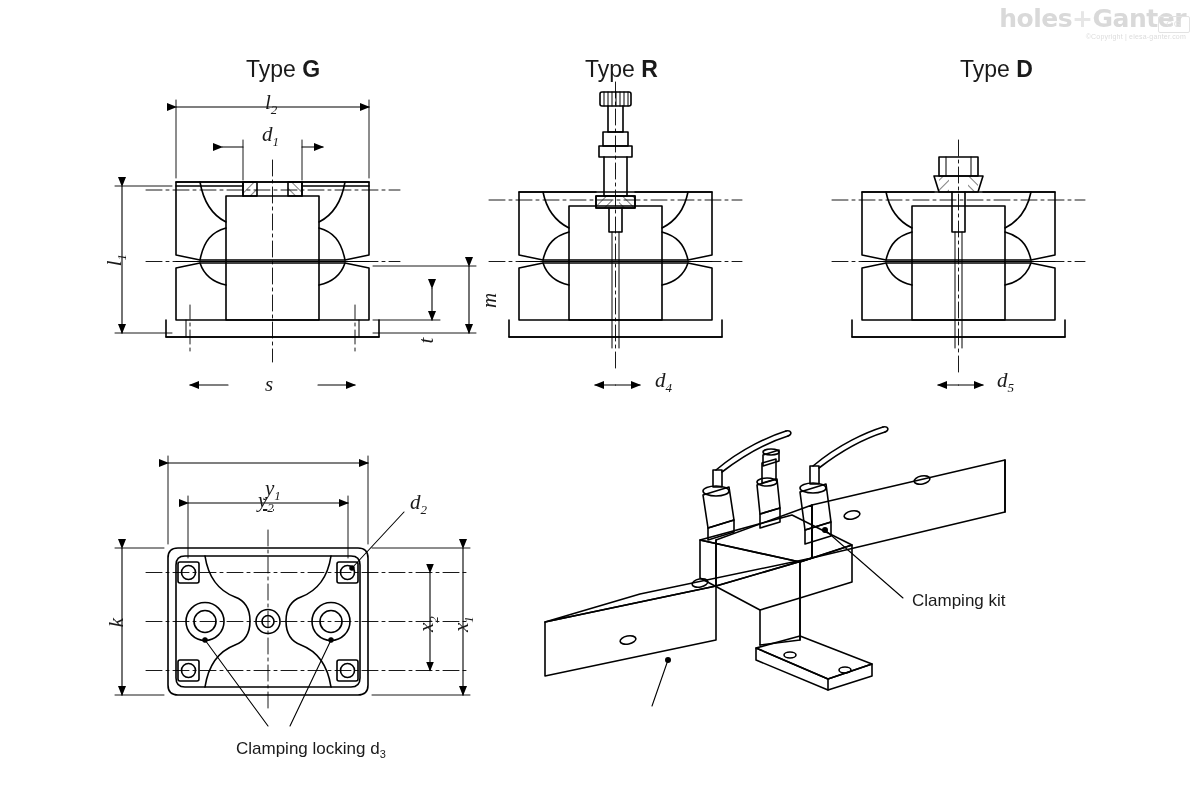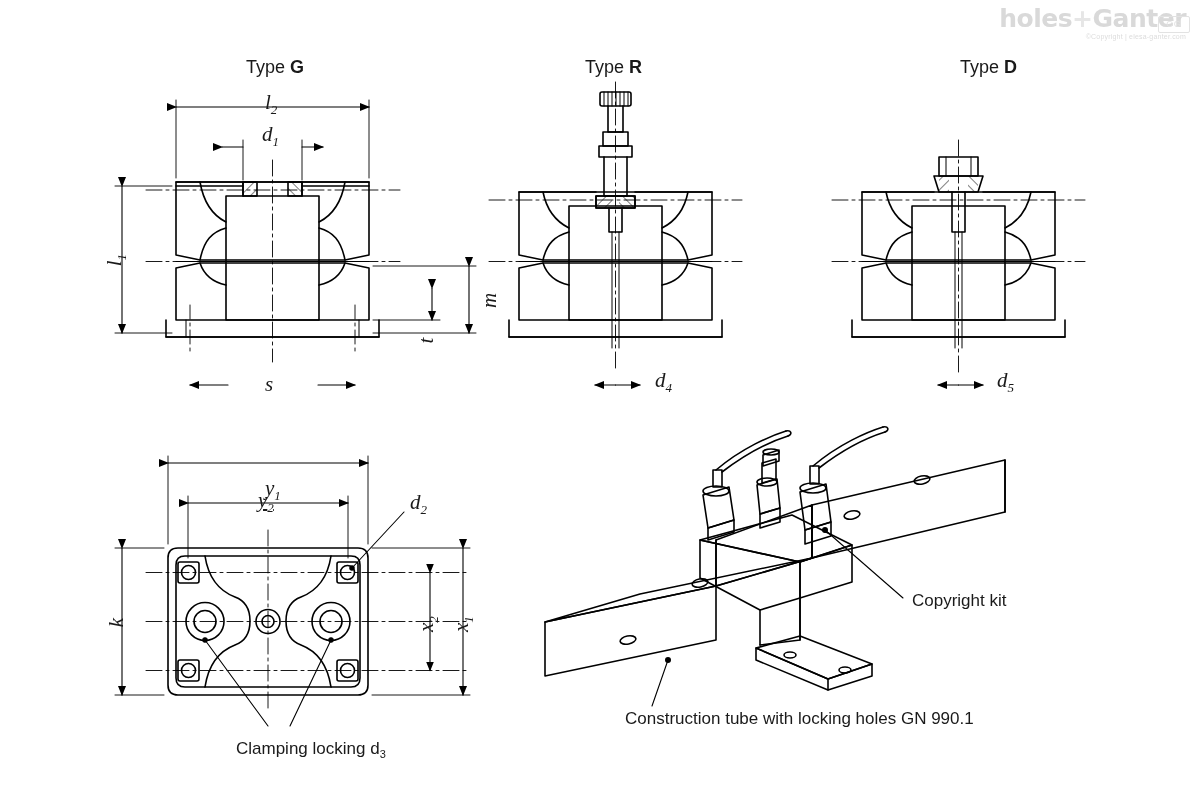--- a/index.html
+++ b/index.html
@@ -65,21 +65,21 @@
     letter-spacing: 1px;
     margin-top: 8px;
   }
   
   .lbl {
     position: absolute;
     white-space: nowrap;
     line-height: 1;
   }
   .title {
-    font-size: 18px;
+    font-size: 23px;
     font-weight: normal;
   }
   .title b { font-weight: bold; }
   .dim {
     font-size: 21px;
     font-style: italic;
     font-family: "Liberation Serif", serif;
   }
   .dim sub {
     font-size: 13px;
@@ -418,17 +418,16 @@
   <div class="lbl dim" style="left:655px; top:370px;"><span>d</span><sub>4</sub></div>
   <div class="lbl dim" style="left:997px; top:370px;"><span>d</span><sub>5</sub></div>
 
   <div class="lbl dim" style="left:265px; top:450px;margin-top:28px;"><span>y</span><sub>1</sub></div>
   <div class="lbl dim" style="left:258px; top:490px;text-decoration:underline;"><span>y</span><sub>2</sub></div>
   <div class="lbl dim" style="left:410px; top:492px;"><span>d</span><sub>2</sub></div>
   <div class="lbl dim rot" style="left:112px; top:612px; transform:rotate(-90deg);"><span>k</span></div>
   <div class="lbl dim rot" style="left:420px; top:612px; transform:rotate(-90deg);"><span>x</span><sub>2</sub></div>
   <div class="lbl dim rot" style="left:455px; top:612px; transform:rotate(-90deg);"><span>x</span><sub>1</sub></div>
 
-  <div class="lbl note" style="left:912px; top:592px;">Copyright kit</div>
-  <div class="lbl note" style="left:625px; top:710px;">Construction tube with locking holes GN 990.1</div>
+  <div class="lbl note" style="left:912px; top:592px;">Clamping kit</div>
   <div class="lbl note" style="left:236px; top:740px;"><span>Clamping locking d</span><sub>3</sub></div>
 
 </div>
 
 </body></html>

